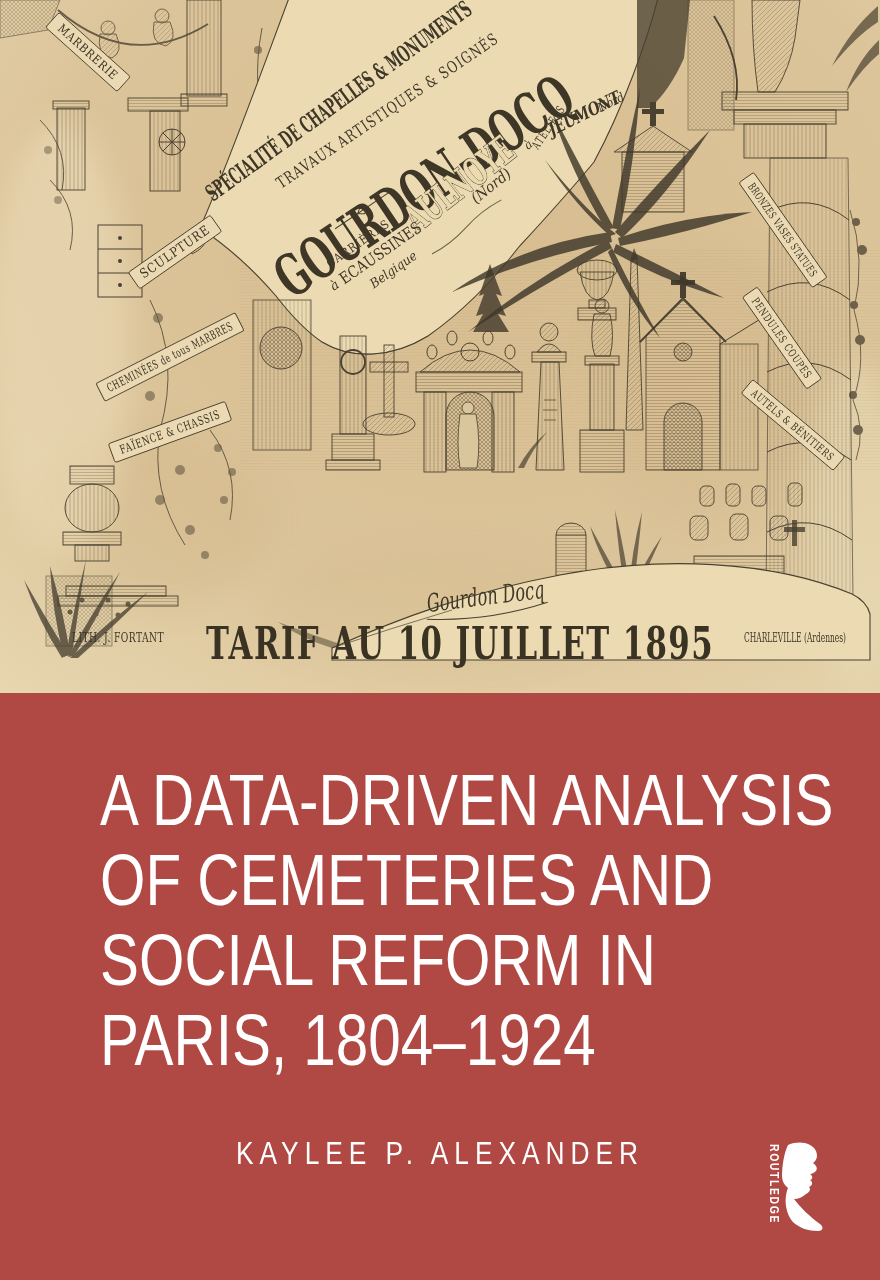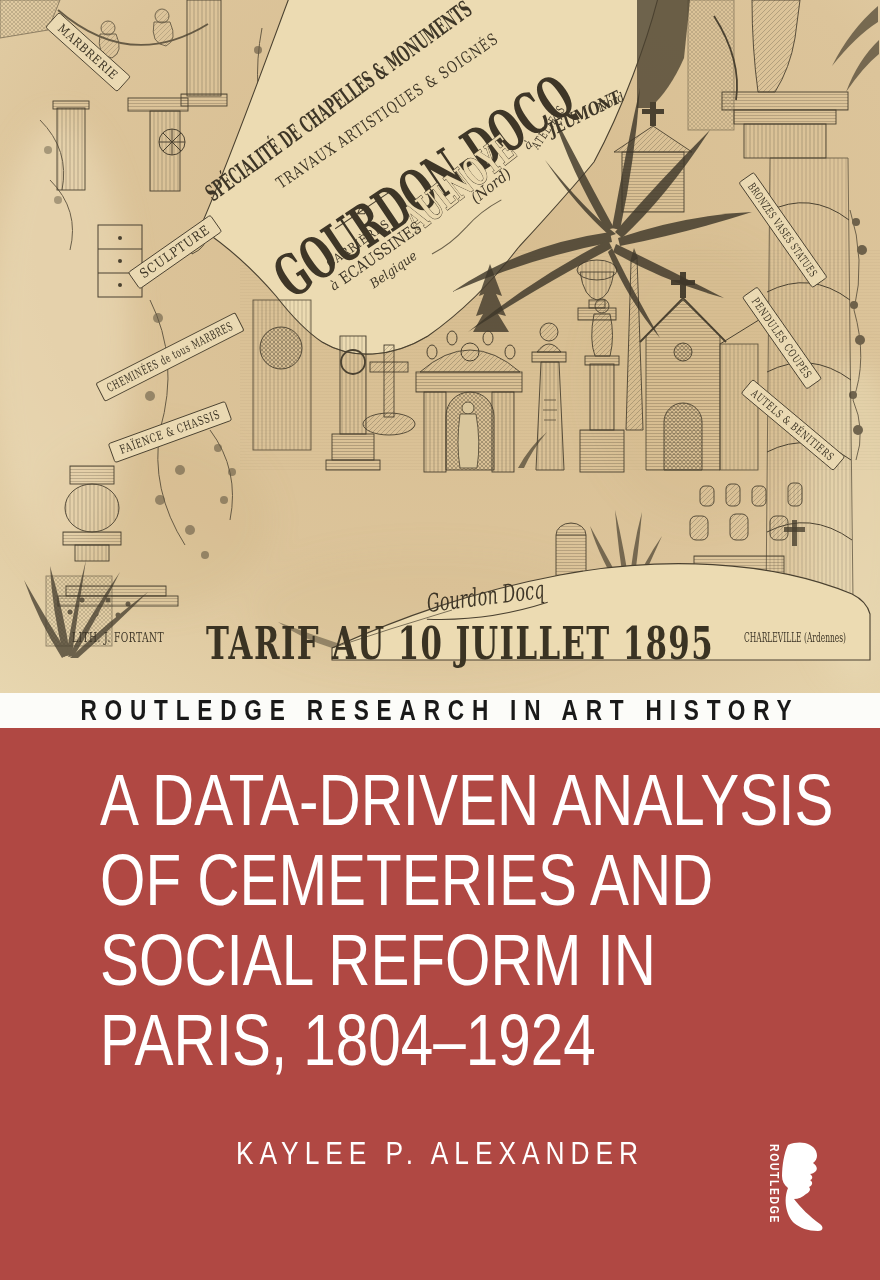--- a/index.html
+++ b/index.html
@@ -369,23 +369,20 @@
 
     <g transform="translate(428,612) rotate(-7)">
       <text class="ptxt" font-size="25" font-style="italic" textLength="118" lengthAdjust="spacingAndGlyphs">Gourdon Docq</text>
       <path class="ln" d="M-2,7 Q58,17 120,5"></path>
     </g>
     <text class="ptxt" x="72" y="642" font-size="12" letter-spacing=".5" textLength="92" lengthAdjust="spacingAndGlyphs">LITH. J. FORTANT</text>
     <text x="206" y="659" font-family="DejaVu Serif,serif" font-weight="700" font-size="45" fill="#3a3323" letter-spacing="2" textLength="508" lengthAdjust="spacingAndGlyphs">TARIF AU 10 JUILLET 1895</text>
     <text class="ptxt" x="744" y="642" font-size="12" textLength="102" lengthAdjust="spacingAndGlyphs">CHARLEVILLE (Ardennes)</text>
   </svg>
 
-  <div class="series-band">
-    <span>ROUTLEDGE RESEARCH IN ART HISTORY</span>
-  </div>
 
   <div class="red-block">
     <div class="title">
       <div class="line">A DATA-DRIVEN ANALYSIS</div>
       <div class="line">OF CEMETERIES AND</div>
       <div class="line">SOCIAL REFORM IN</div>
       <div class="line">PARIS, 1804–1924</div>
     </div>
     <div class="author-line">KAYLEE P. ALEXANDER</div>
 

